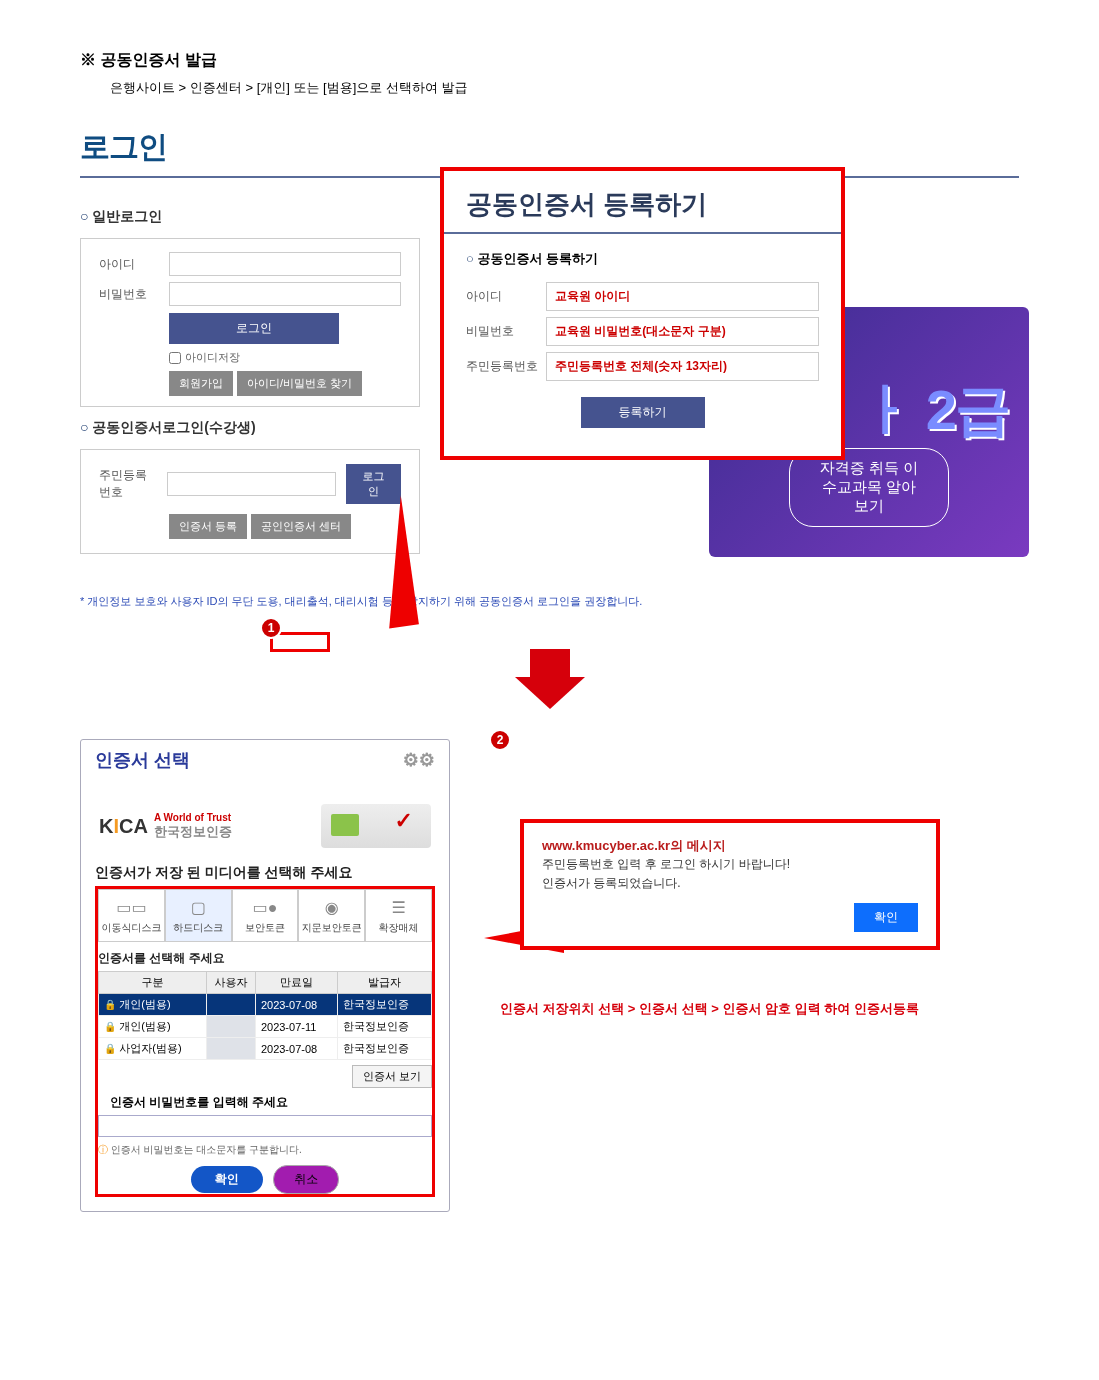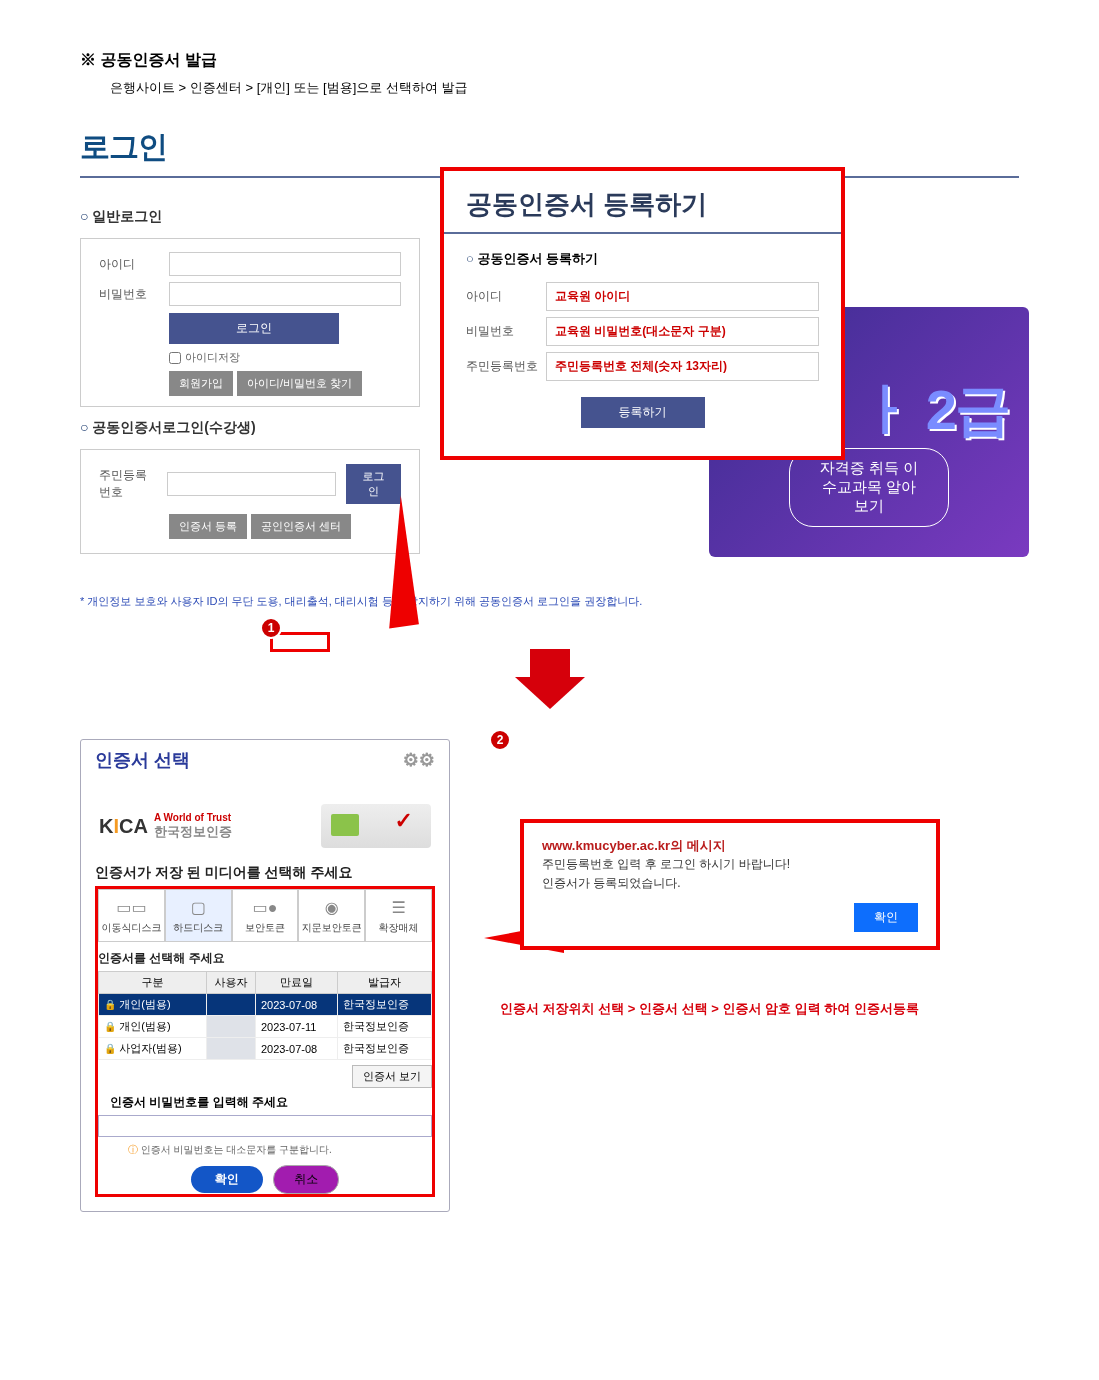--- a/index.html
+++ b/index.html
@@ -72,21 +72,21 @@
     .cert-table { width:100%; font-size:11px; border-collapse:collapse; }
     .cert-table th { background:#eee; border:1px solid #ccc; padding:3px; font-weight:normal; }
     .cert-table td { border:1px solid #eee; padding:3px 5px; }
     .cert-table tr.selected td { background:#06357a; color:#fff; }
     .cert-table td:first-child { white-space:nowrap; }
     .cert-type-cell::before { content:"🔒 "; font-size:10px; }
     .blur-cell { background:#dfe2e8; color:transparent; }
     .cert-view-btn { float:right; background:#f4f4f4; border:1px solid #bbb; font-size:11px; padding:3px 10px; margin-top:5px; }
     .pw-label { font-size:12px; font-weight:bold; clear:both; padding-top:6px;padding-left:12px; }
     .pw-input { width:100%; border:1px solid #aac; height:22px; margin-top:4px; }
-    .pw-hint { font-size:10px; color:#666; margin-top:6px;padding-left:30px; }
+    .pw-hint { font-size:10px; color:#666; margin-top:6px; }
     .pw-hint::before { content:"ⓘ "; color:#f59a22; }
     .ok-cancel { text-align:center; margin-top:8px; }
     .ok-btn { background:#1356c7; color:#fff; border:none; border-radius:14px; padding:5px 24px; font-size:12px; font-weight:bold; }
     .cancel-btn { background:#a21caf; border:1px solid #aaa; border-radius:14px; padding:5px 20px; font-size:12px; margin-left:6px; }
     .badge2 { left:408px; top:-11px; }
     .right-bottom { flex:1; position:relative; padding-top:80px; }
     .alert-box { border:4px solid #e00; padding:14px 18px; background:#fff; position:relative; width:420px; margin-left:40px;}
     .alert-url { font-size:13px; font-weight:bold; color:#b91c1c; margin-bottom:0; }
     .alert-msg { font-size:12px; color:#333; line-height:1.6; }
     .alert-ok { float:right; background:#0d6efd; color:#fff; border:none; padding:6px 20px; font-size:12px; margin-top:10px; }

